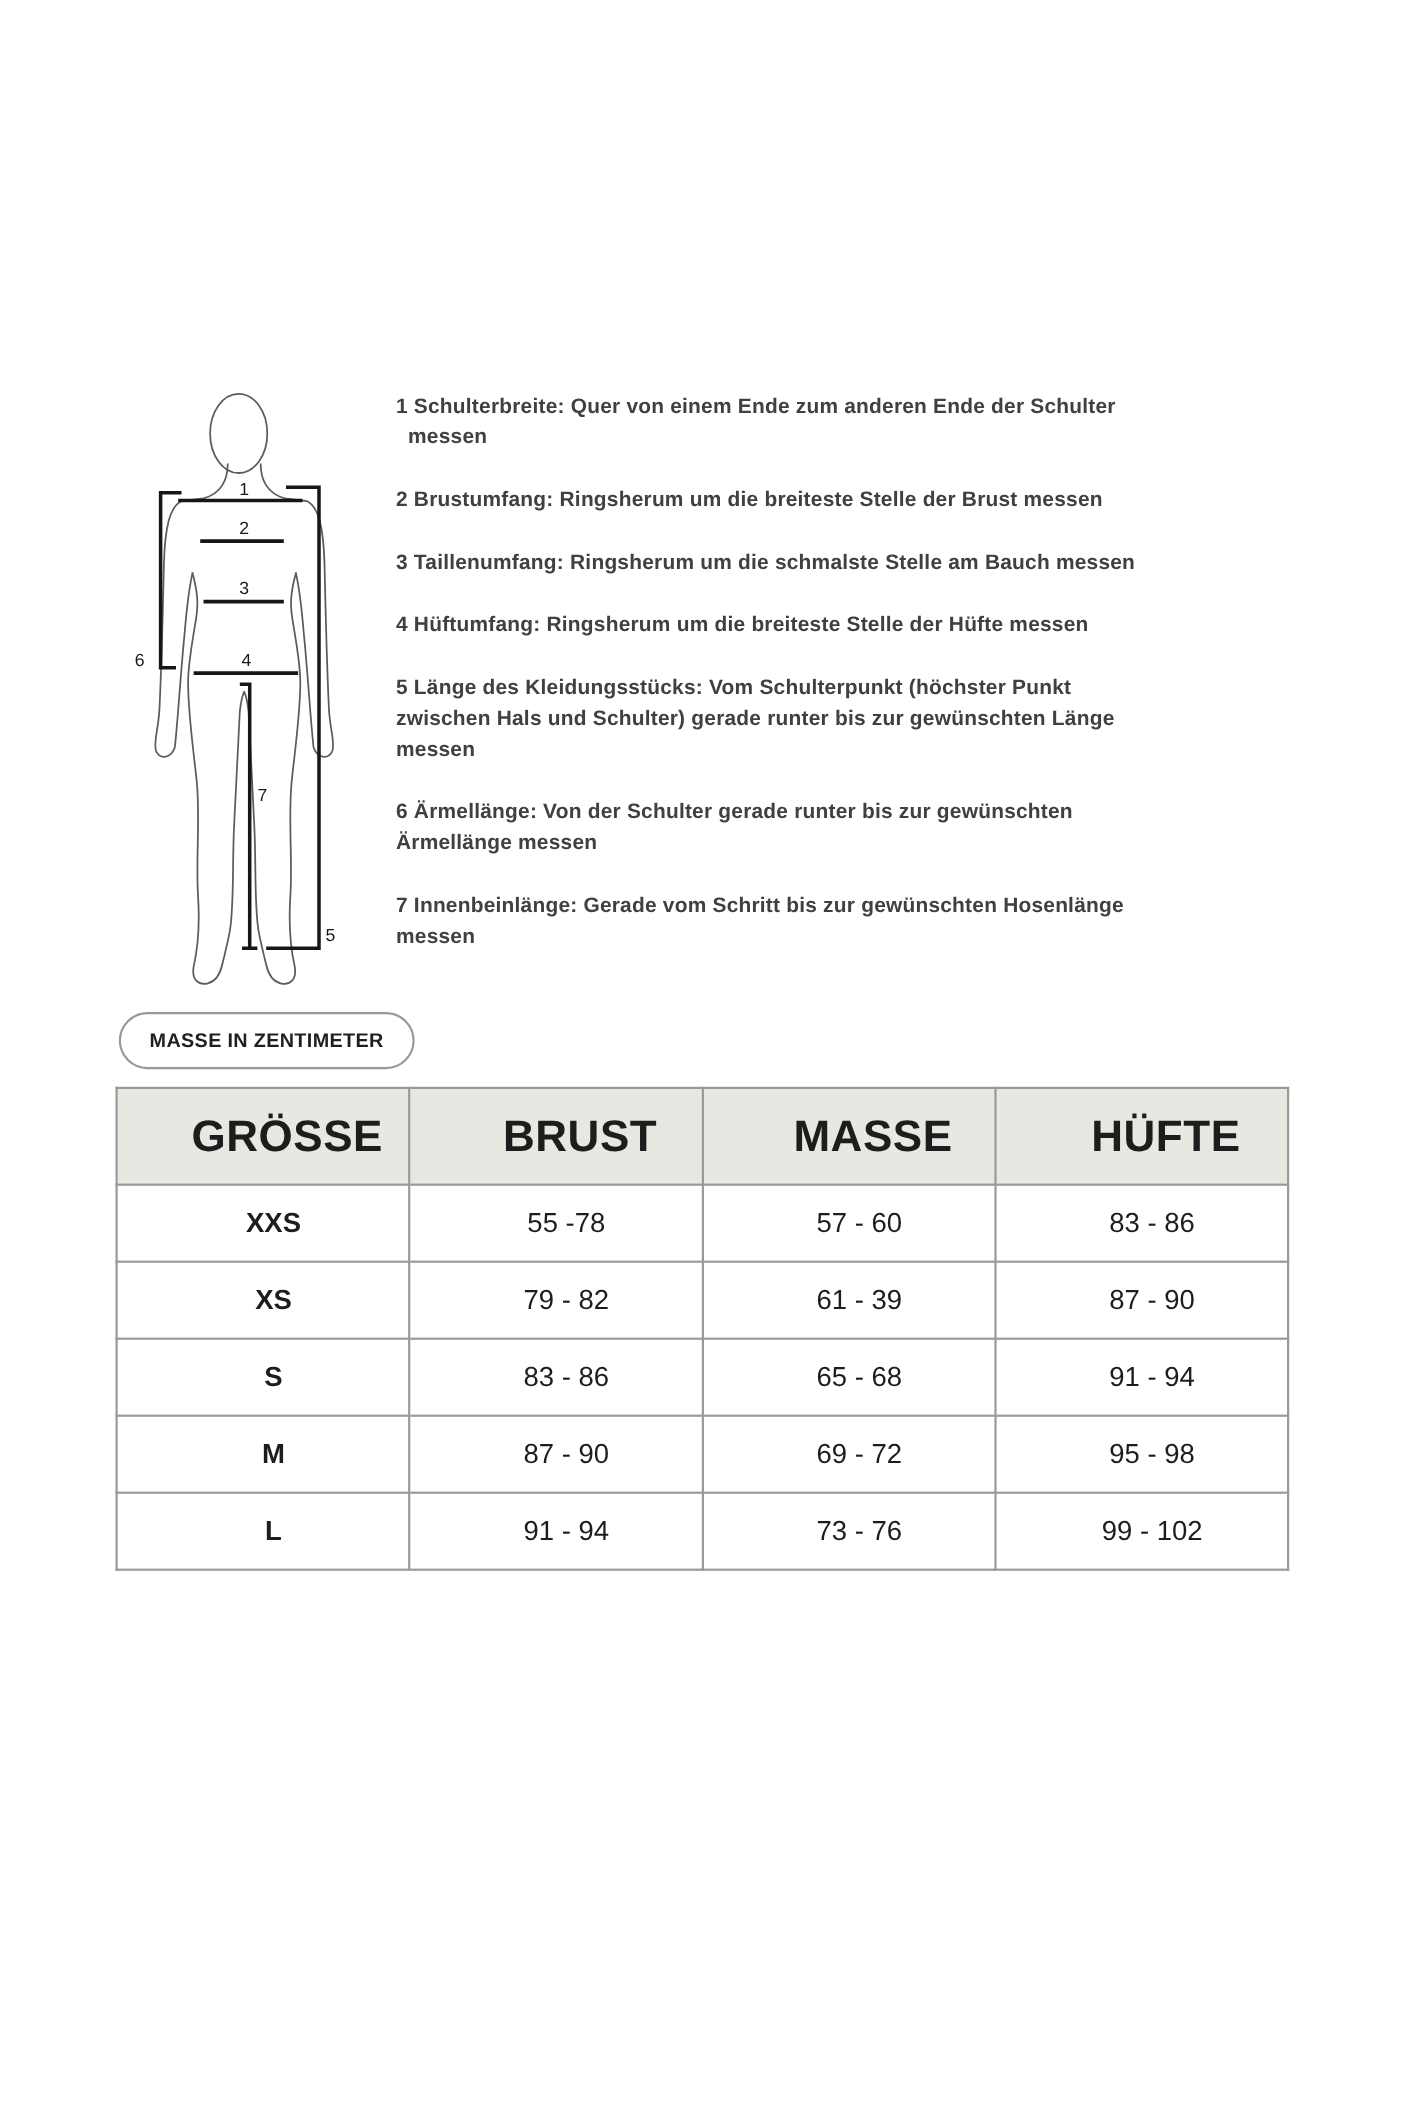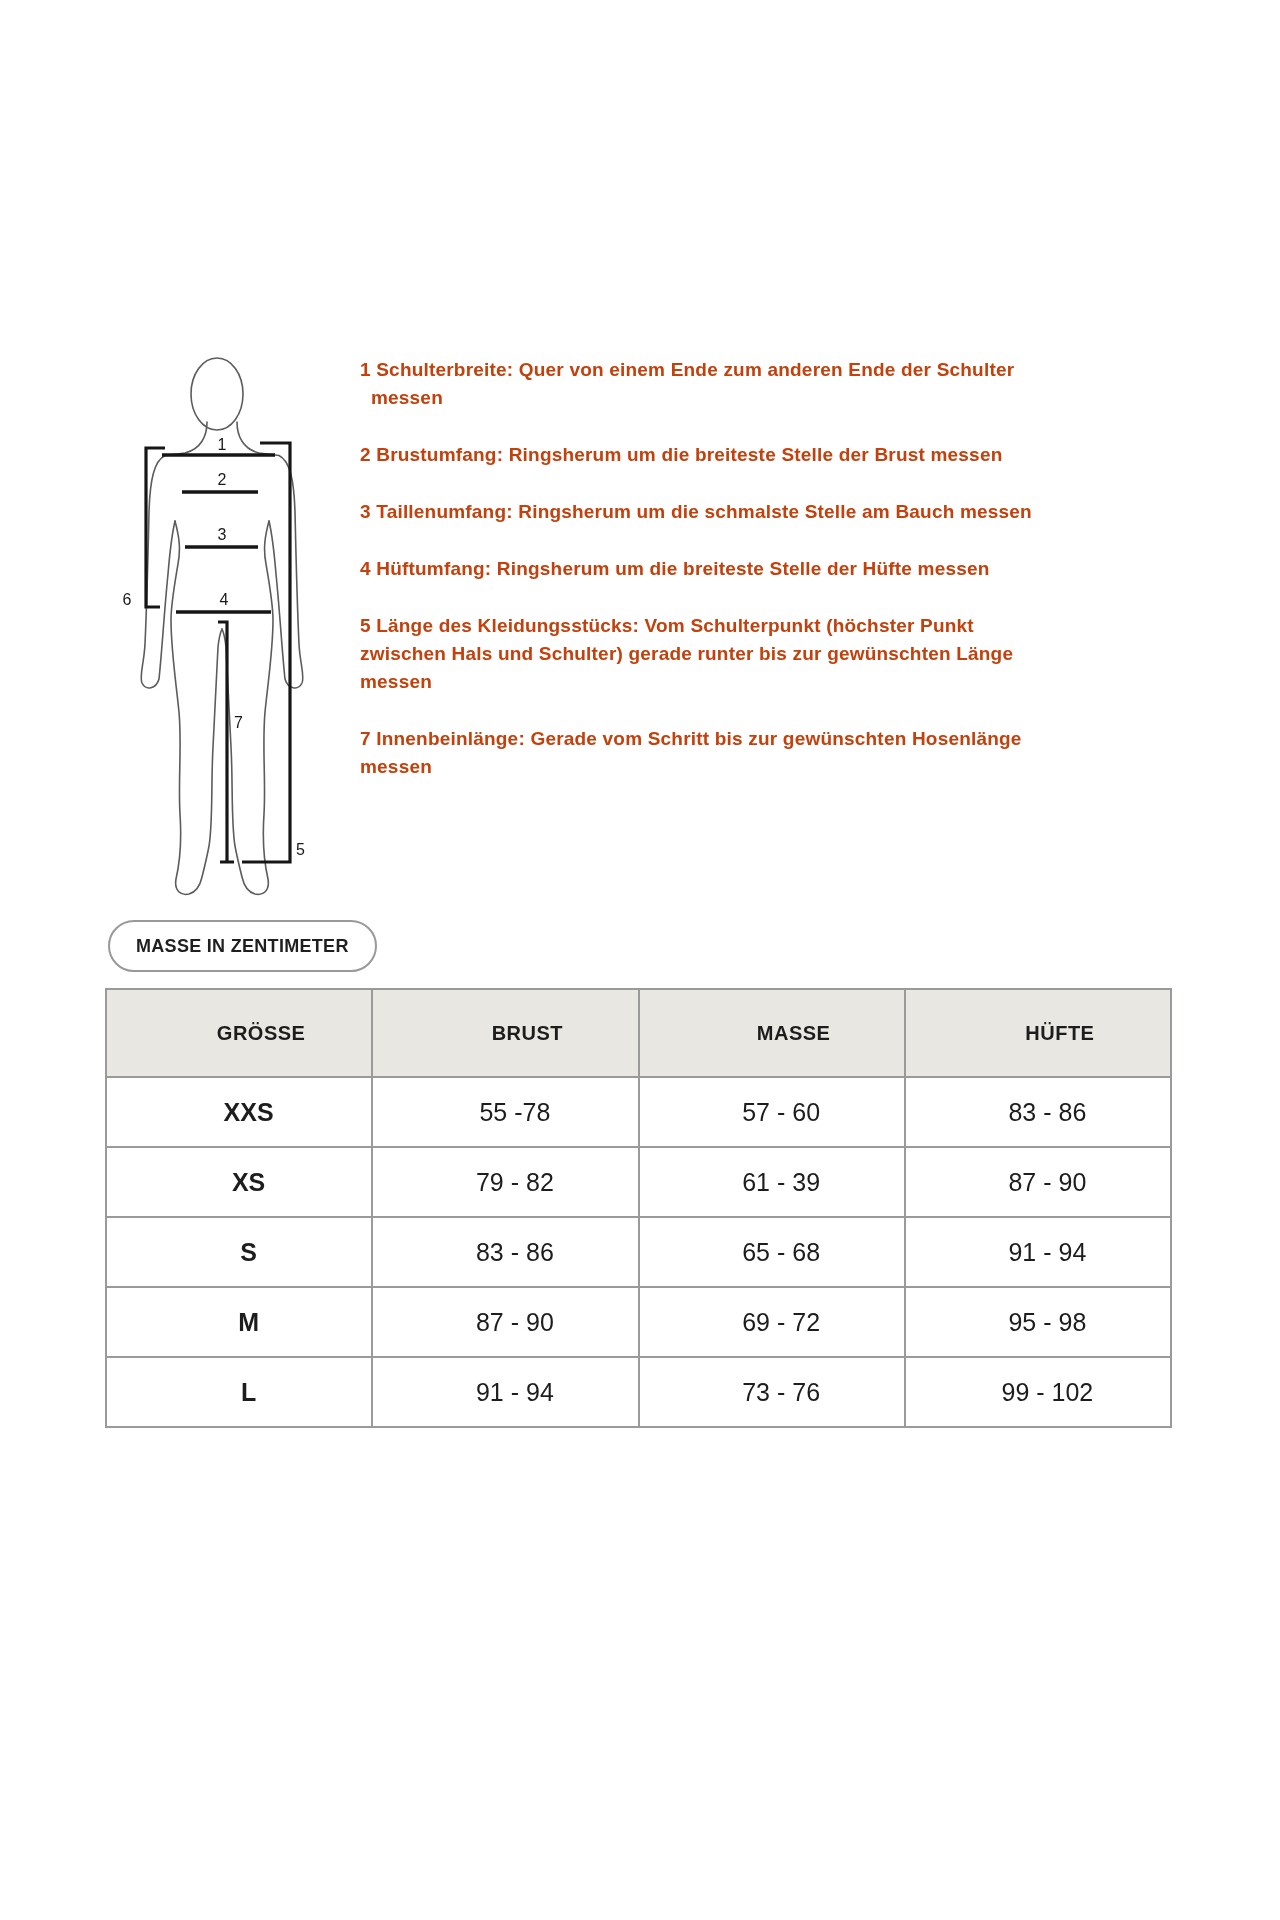--- a/index.html
+++ b/index.html
@@ -36,21 +36,21 @@
   .instructions {
     position: absolute;
     left: 360px;
     top: 356px;
     width: 812px;
   }
   .instructions p {
     font-size: 19px;
     line-height: 28px;
     font-weight: 700;
-    color: #c2410c;
+    color: #404040;
     letter-spacing: 0.2px;
     margin: 0 0 29px 0;
     white-space: pre-wrap;
   }
 
   
   .badge {
     position: absolute;
     left: 108px;
     top: 920px;
@@ -81,21 +81,21 @@
   .size-table th, .size-table td {
     border: 2px solid #9a9a9a;
     text-align: center;
     vertical-align: middle;
     color: #1d1d1d;
   }
   .size-table { border: 2px solid #7b7b7b; }
   .size-table thead th {
     background: #e9e7e2;
     height: 88px;
-    font-size: 20px;
+    font-size: 40px;
     font-weight: 700;
     letter-spacing: 0.5px;
     padding-left: 44px;
   }
   .size-table tbody td { height: 70px; font-size: 25px; padding-left: 19px; }
   .size-table tbody td.size-cell { font-weight: 700; }
 </style>
 </head>
 <body>
 
@@ -130,20 +130,22 @@
 
   <div class="instructions">
     <p>1 Schulterbreite: Quer von einem Ende zum anderen Ende der Schulter
   messen</p>
     <p>2 Brustumfang: Ringsherum um die breiteste Stelle der Brust messen</p>
     <p>3 Taillenumfang: Ringsherum um die schmalste Stelle am Bauch messen</p>
     <p>4 Hüftumfang: Ringsherum um die breiteste Stelle der Hüfte messen</p>
     <p>5 Länge des Kleidungsstücks: Vom Schulterpunkt (höchster Punkt
 zwischen Hals und Schulter) gerade runter bis zur gewünschten Länge
 messen</p>
+    <p>6 Ärmellänge: Von der Schulter gerade runter bis zur gewünschten
+Ärmellänge messen</p>
     <p>7 Innenbeinlänge: Gerade vom Schritt bis zur gewünschten Hosenlänge
 messen</p>
   </div>
 
   <div class="badge">MASSE IN ZENTIMETER</div>
 
   <table class="size-table">
     <thead>
       <tr>
         <th>GRÖSSE</th>

